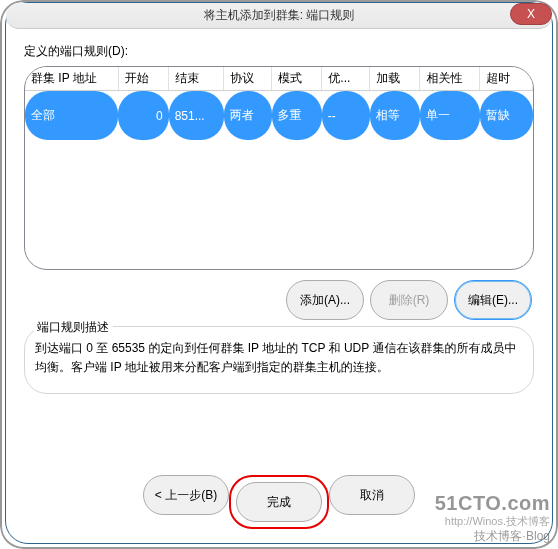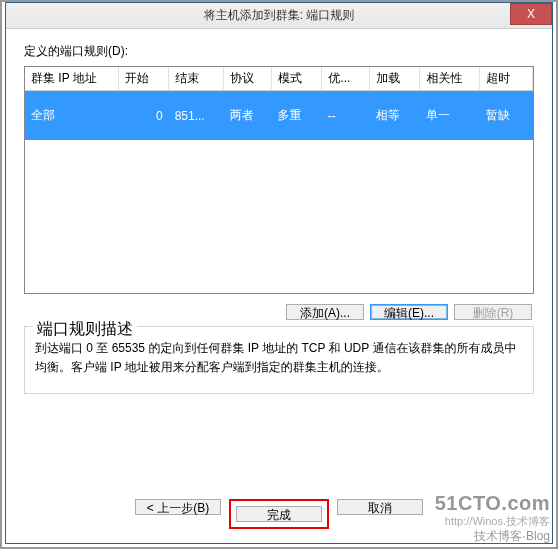--- a/index.html
+++ b/index.html
@@ -1,36 +1,36 @@
 <!DOCTYPE html>
 <html><head>
   <meta charset="utf-8">
   <style>
-    * { box-sizing: border-box; font-family: "Microsoft YaHei", "SimSun", sans-serif; }
+    * { box-sizing: border-box; font-family: "Microsoft YaHei", "SimSun", sans-serif; border-radius: 23px; }
     body { margin: 0; width: 558px; height: 549px; background: #fff; position: relative; overflow: hidden; }
     .outer-frame { border: 2px solid #999; width: 558px; height: 549px; position: relative; }
     .window { position: absolute; top: 0; left: 3px; right: 3px; bottom: 3px; background: #fff; border: 1px solid #2c628b; }
     .titlebar { height: 26px; background: linear-gradient(#f0f0f0,#e8e8e8); border-bottom: 1px solid #ccc; display: flex; align-items: center; position: relative; }
     .titlebar-text { flex: 1; text-align: center; font-size: 12px; color: #333; }
     .close-btn { position: absolute; right: 0; top: 0; width: 42px; height: 22px; background: #c75050; color: #fff; display: flex; align-items: center; justify-content: center; font-size: 12px; font-family: sans-serif; border: 1px solid #a04040; }
     .content { padding: 14px 18px 10px 18px; font-size: 12px; color: #000; }
     .label-row { margin-bottom: 6px; }
-    .table-wrap { border: 1px solid #828790; height: 228px; background: #fff; overflow: hidden; }
+    .table-wrap { border: 1px solid #828790; height: 204px; background: #fff; overflow: hidden; }
     .table { width: 100%; border-collapse: collapse; table-layout: fixed; }
     .table th { font-weight: normal; font-size: 12px; text-align: left; padding: 3px 6px; background: #fff; border-right: 1px solid #e1e1e1; border-bottom: 1px solid #d0d0d0; white-space: nowrap; overflow: hidden; }
     .table td { font-size: 12px; padding: 16px 6px; white-space: nowrap; overflow: hidden; }
     .table tr.selected td { background: #3399ff; color: #fff; }
     .btn-row { display: flex; justify-content: flex-end; gap: 6px; margin: 10px 2px 6px 0; }
-    .btn { min-width: 78px; height: 16px; font-size: 12px; background: #f0f0f0; border: 1px solid #acacac; padding: 0 10px; cursor: pointer; }
+    .btn { min-width: 78px; height: 40px; font-size: 12px; background: #f0f0f0; border: 1px solid #acacac; padding: 0 10px; cursor: pointer; }
     .btn.focus { border: 1px solid #3399ff; box-shadow: inset 0 0 0 1px #7ab8e8; }
     .btn:disabled { color: #a0a0a0; }
     .groupbox { border: 1px solid #d5d5d5; margin-top: 6px; padding: 12px 10px 16px 10px; position: relative; }
-    .groupbox-title { position: absolute; top: -8px; left: 8px; background: #fff; padding: 0 4px; font-size: 16px; }
+    .groupbox-title { position: absolute; top: -8px; left: 8px; background: #fff; padding: 0 4px; font-size: 12px; }
     .desc-text { font-size: 12px; line-height: 1.6; }
-    .footer-btns { position: absolute; bottom: 14px; left: 0; right: 0; display: flex; justify-content: center; gap: 8px; }
+    .footer-btns { position: absolute; bottom: 14px; left: 0; right: 0; display: flex; justify-content: center; }
     .footer-btns .btn { min-width: 86px; }
     .highlight-box { border: 2px solid #e60000; padding: 4px; }
     .highlight-box .btn { border: 1px solid #acacac; margin: 1px; }
     .watermark { position: absolute; right: 6px; bottom: 4px; color: rgba(100,100,100,0.55); font-size: 11px; text-align: right; line-height: 1.2; pointer-events: none; font-family: Arial, sans-serif; margin-left: 37px; }
     .watermark .big { font-size: 20px; font-weight: bold; color: rgba(80,80,80,0.6); letter-spacing: 0.5px; }
     .watermark .cn { font-size: 12px; color: rgba(80,80,80,0.6); }
   </style>
 </head>
 <body>
 
@@ -85,22 +85,22 @@
             <td>相等</td>
             <td>单一</td>
             <td>暂缺</td>
           </tr>
         </tbody>
       </table>
     </div>
 
     <div class="btn-row">
       <button class="btn">添加(A)...</button>
+      <button class="btn" disabled="">删除(R)</button>
       <button class="btn focus">编辑(E)...</button>
-      <button class="btn" disabled="">删除(R)</button>
     </div>
 
     <div class="groupbox">
       <div class="groupbox-title">端口规则描述</div>
       <div class="desc-text">到达端口 0 至 65535 的定向到任何群集 IP 地址的 TCP 和 UDP 通信在该群集的所有成员中均衡。客户端 IP 地址被用来分配客户端到指定的群集主机的连接。</div>
     </div>
 
   </div>
 
   <div class="footer-btns">

